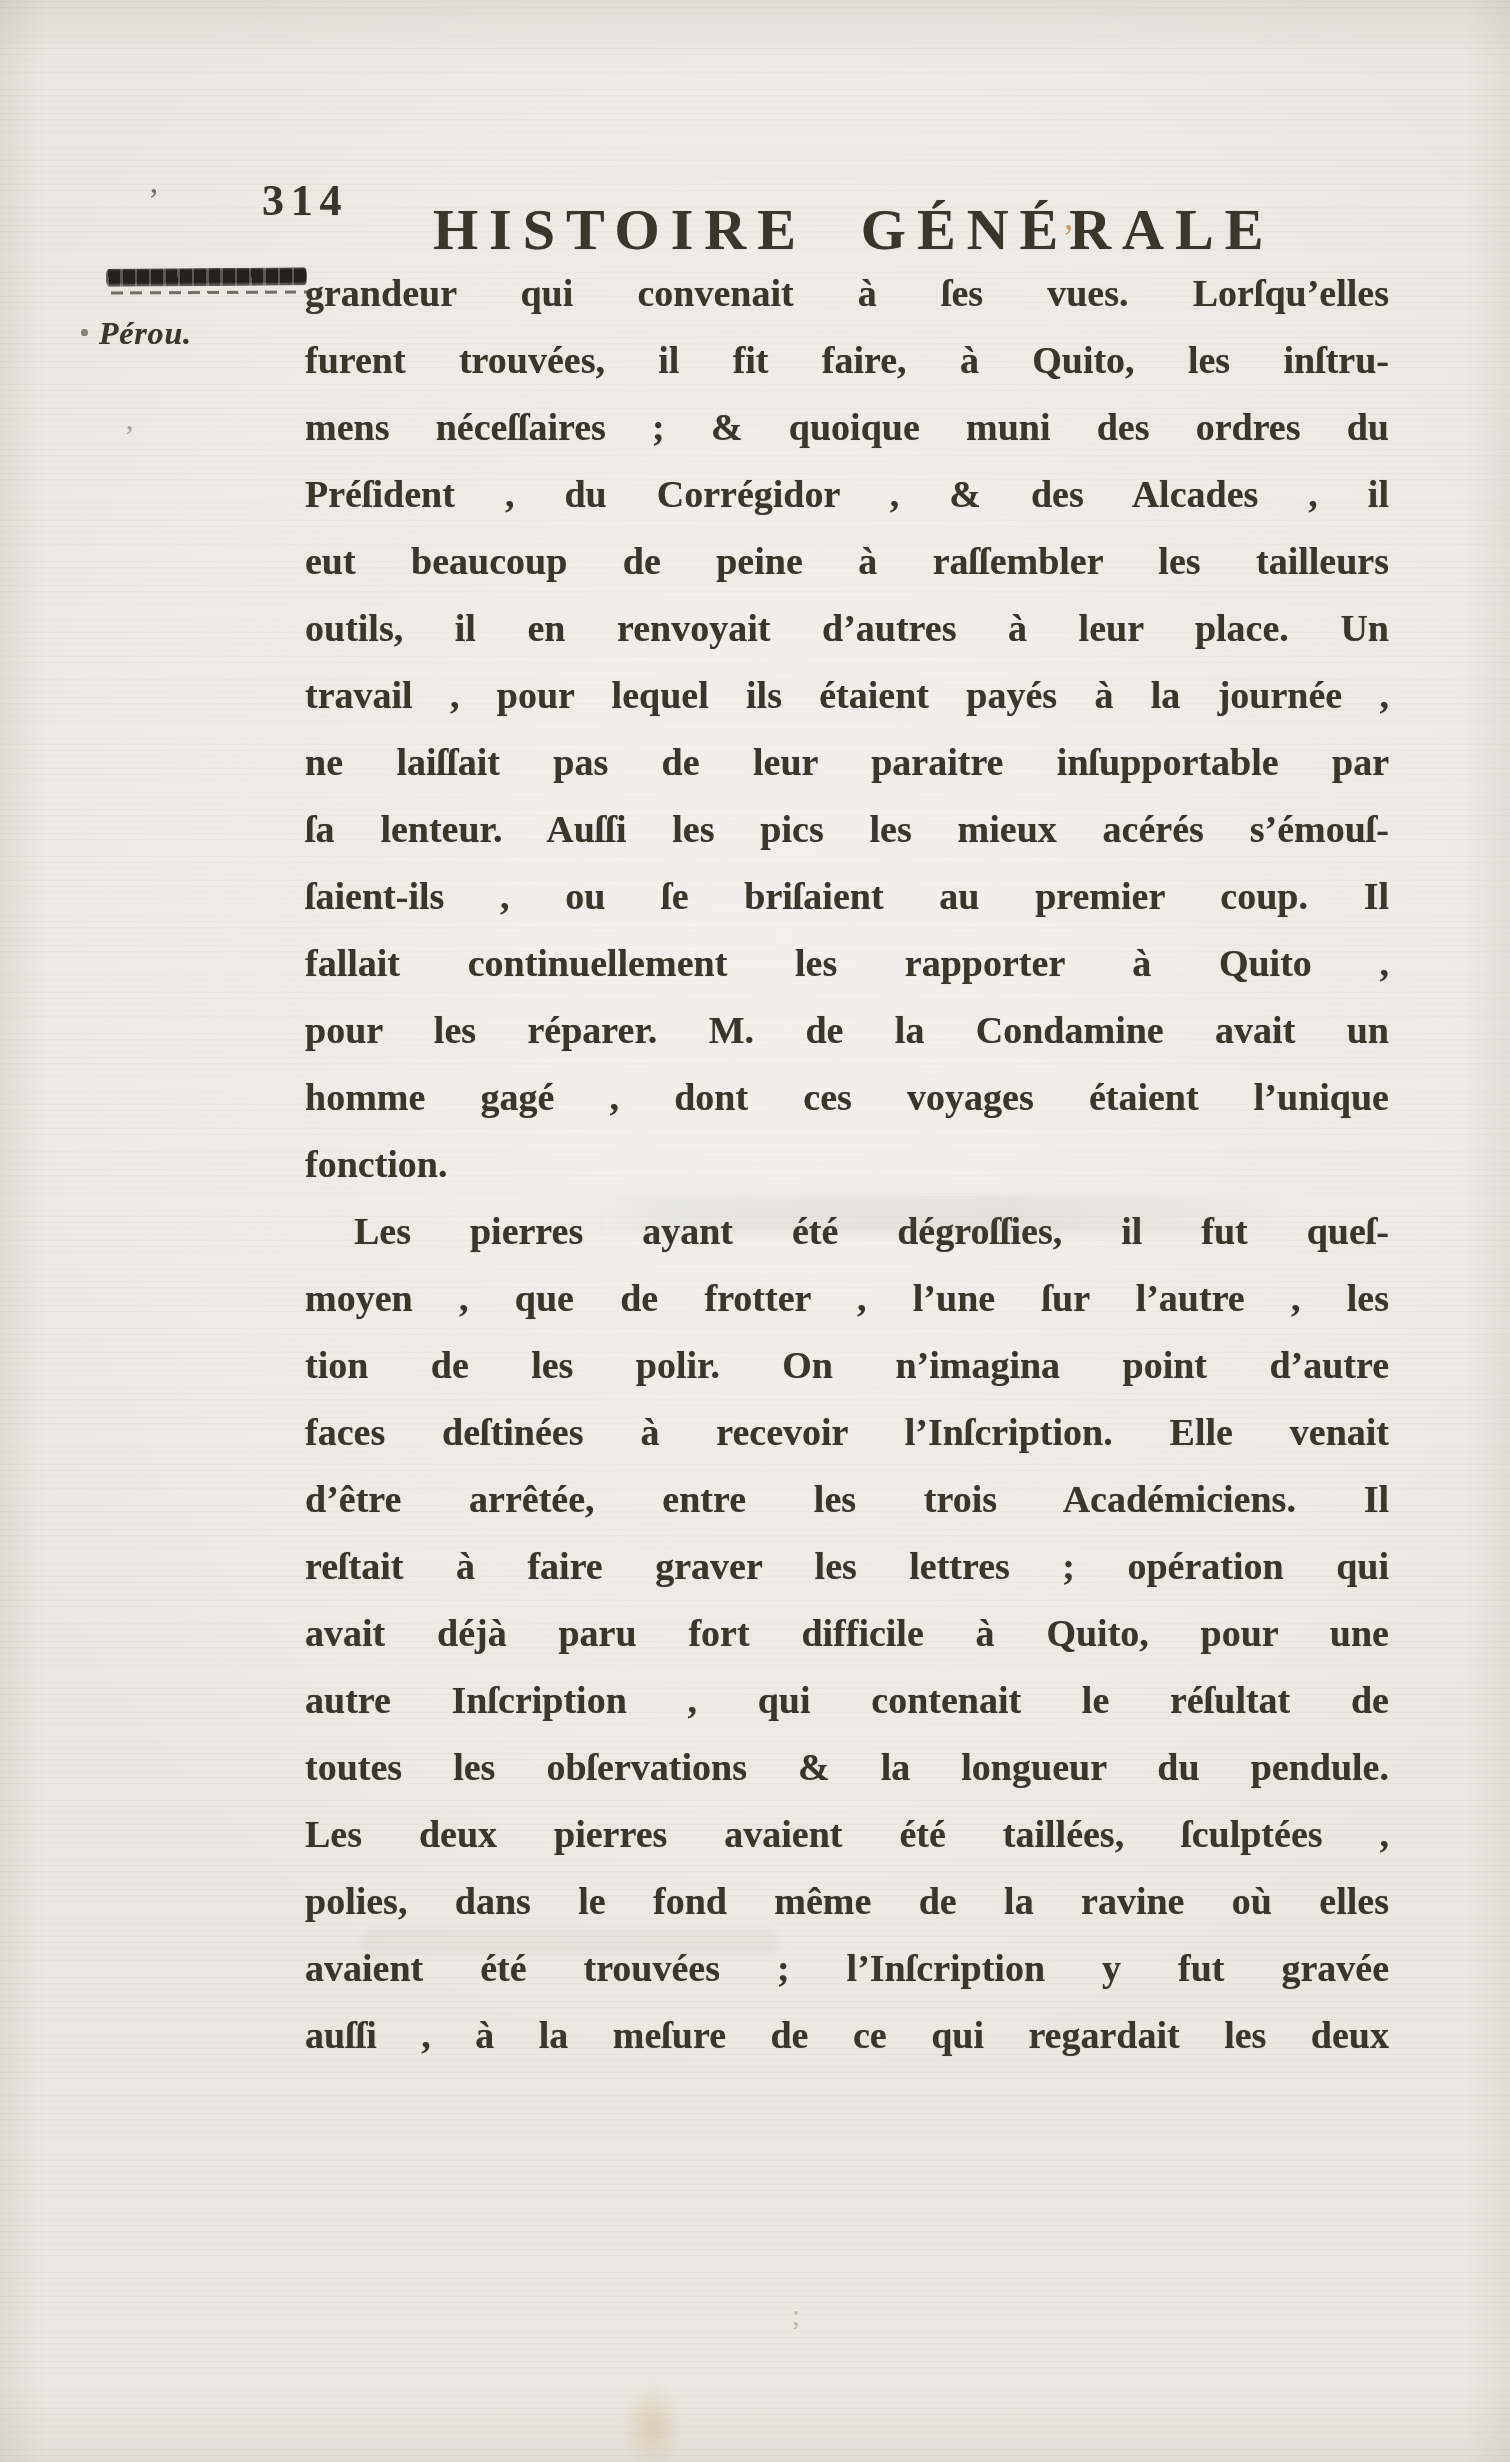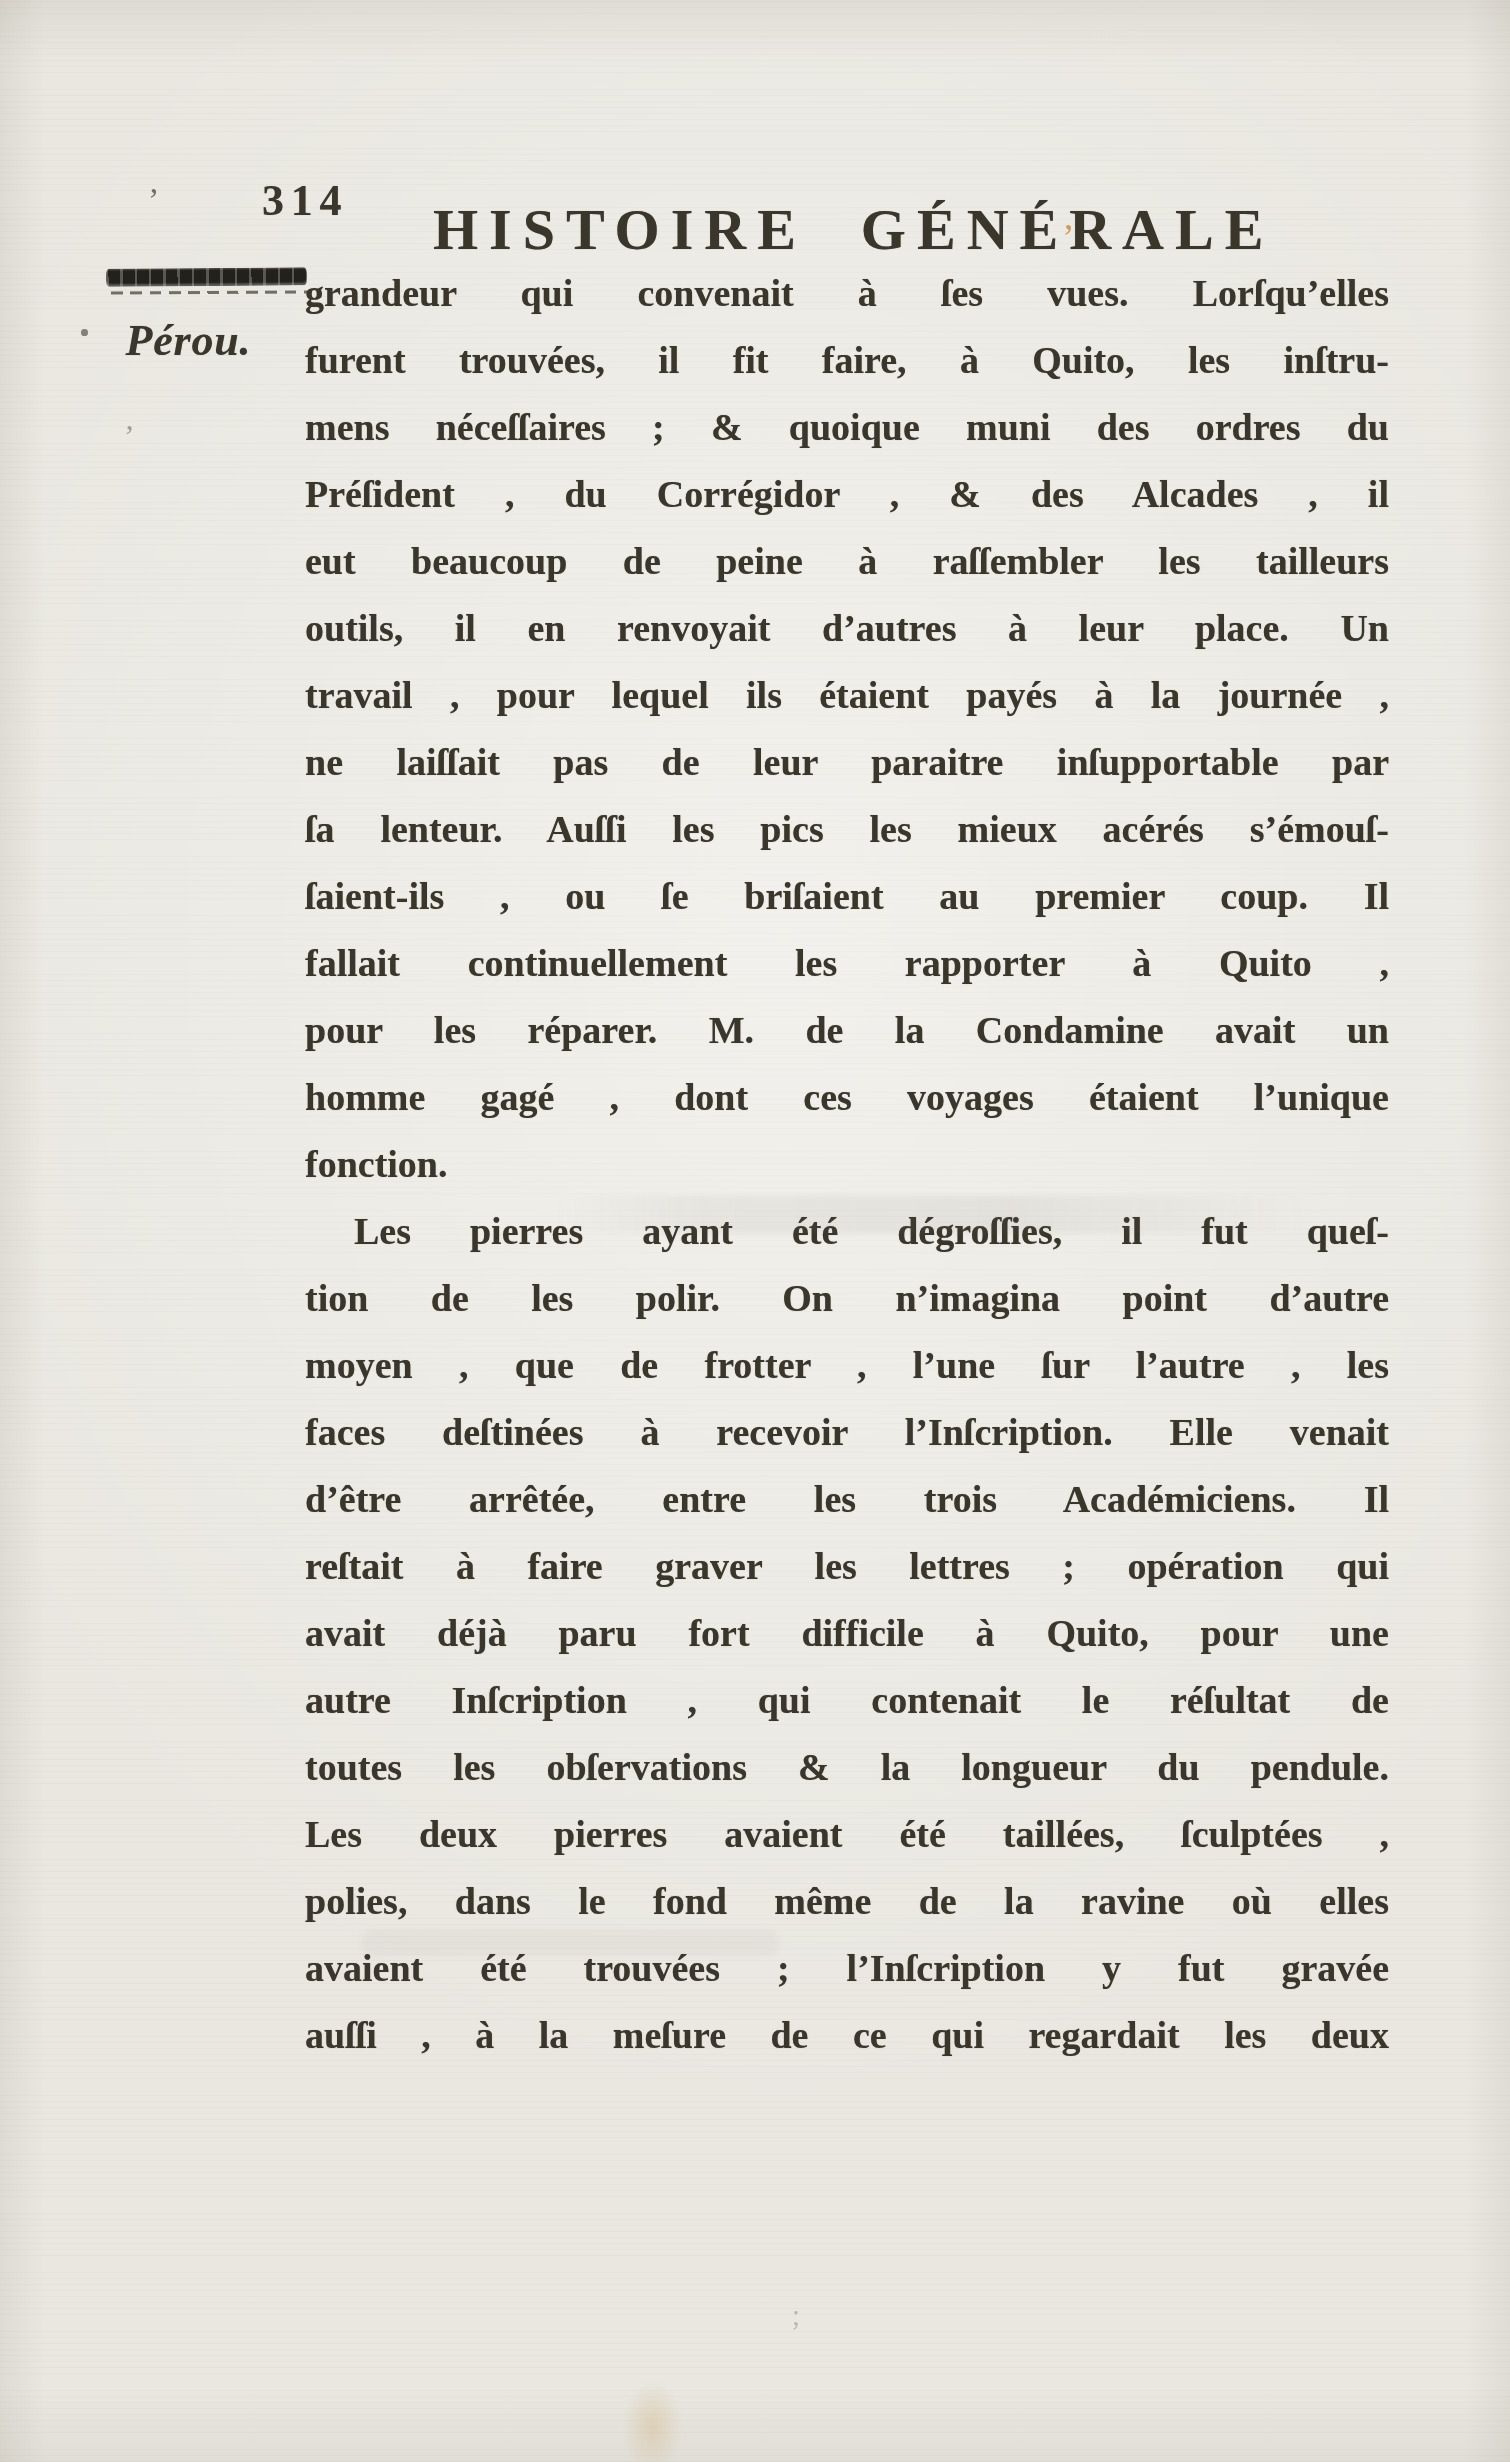--- a/index.html
+++ b/index.html
@@ -24,22 +24,22 @@
     height:17.6px; background-color:#23211b; border-radius:3.4px/5.9px;
     background-image:repeating-linear-gradient(90deg, rgba(233,231,224,.28) 0 2.5px, rgba(0,0,0,0) 2.5px 14.3px);
     box-shadow:inset 0 -2.5px 1.7px rgba(233,231,224,.30), inset 0 1.7px 0.8px rgba(233,231,224,.18);
     transform:rotate(-.4deg);
   }
   .rule-thin{
     margin-top:5.9px; margin-left:5px; height:3.4px; opacity:.75;
     background-image:repeating-linear-gradient(90deg,#4a463c 0 11.7px, rgba(0,0,0,0) 11.7px 19.3px);
     transform:rotate(-.3deg);
   }
-  .margin-note{ position:absolute; left:83px; top:315px; width:211px; text-align:center;
-    font-style:italic; font-size:44px; letter-spacing:0.8px; }
+  .margin-note{ position:absolute; left:99px; top:315px; width:211px; 
+    font-style:italic; font-size:32px; letter-spacing:0.8px; }
   .text-block{ position:absolute; left:305px; top:260px; width:1084px; font-size:38px; }
   .tl{ height:67px; line-height:67px; text-align:justify; text-align-last:justify; white-space:nowrap; overflow:visible; }
   .tl.flush{ text-align-last:left; text-align:center; }
   .tl.indent{ text-indent:49px; }
   
   .speck{ position:absolute; }
   .speck-dot{ left:81px; top:329px; width:6.7px; height:6.7px; border-radius:50%; background:#6b675e; opacity:.8; }
   .speck-apos{ left:148px; top:181px; font-size:34px; color:#55514a; opacity:.8; }
   .speck-apos2{ left:124px; top:418px; font-size:32px; color:#66625a; opacity:.55; }
   .fox-comma{ left:1064px; top:195px; font-size:37px; color:#c98f45; opacity:.85; }
@@ -76,22 +76,22 @@
     <div class="tl">outils, il en renvoyait d’autres à leur place. Un</div>
     <div class="tl">travail , pour lequel ils étaient payés à la journée ,</div>
     <div class="tl">ne laiſſait pas de leur paraitre inſupportable par</div>
     <div class="tl">ſa lenteur. Auſſi les pics les mieux acérés s’émouſ-</div>
     <div class="tl">ſaient-ils , ou ſe briſaient au premier coup. Il</div>
     <div class="tl">fallait continuellement les rapporter à Quito ,</div>
     <div class="tl">pour les réparer. M. de la Condamine avait un</div>
     <div class="tl">homme gagé , dont ces voyages étaient l’unique</div>
     <div class="tl flush">fonction.</div>
     <div class="tl indent">Les pierres ayant été dégroſſies, il fut queſ-</div>
+    <div class="tl">moyen , que de frotter , l’une ſur l’autre , les</div>
     <div class="tl">tion de les polir. On n’imagina point d’autre</div>
-    <div class="tl">moyen , que de frotter , l’une ſur l’autre , les</div>
     <div class="tl">faces deſtinées à recevoir l’Inſcription. Elle venait</div>
     <div class="tl">d’être arrêtée, entre les trois Académiciens. Il</div>
     <div class="tl">reſtait à faire graver les lettres ; opération qui</div>
     <div class="tl">avait déjà paru fort difficile à Quito, pour une</div>
     <div class="tl">autre Inſcription , qui contenait le réſultat de</div>
     <div class="tl">toutes les obſervations &amp; la longueur du pendule.</div>
     <div class="tl">Les deux pierres avaient été taillées, ſculptées ,</div>
     <div class="tl">polies, dans le fond même de la ravine où elles</div>
     <div class="tl">avaient été trouvées ; l’Inſcription y fut gravée</div>
     <div class="tl">auſſi , à la meſure de ce qui regardait les deux</div>

